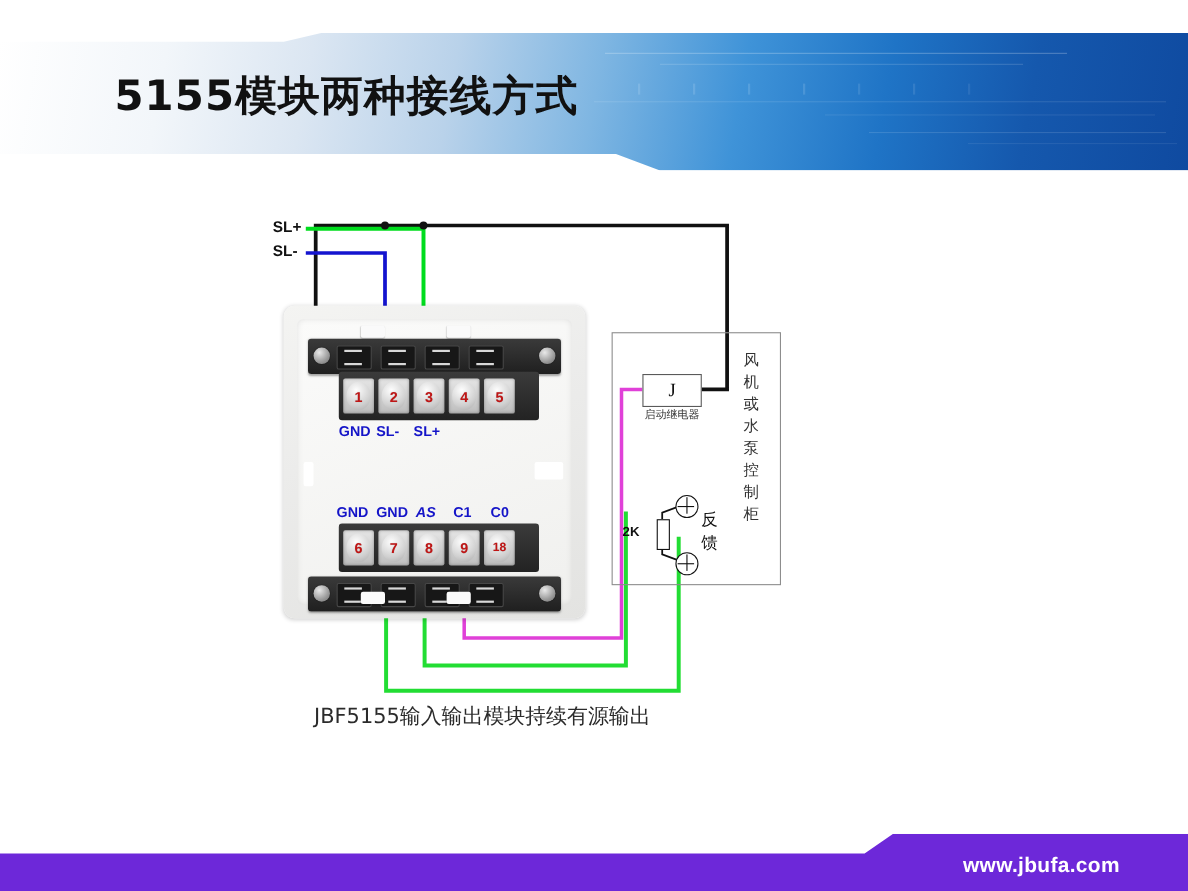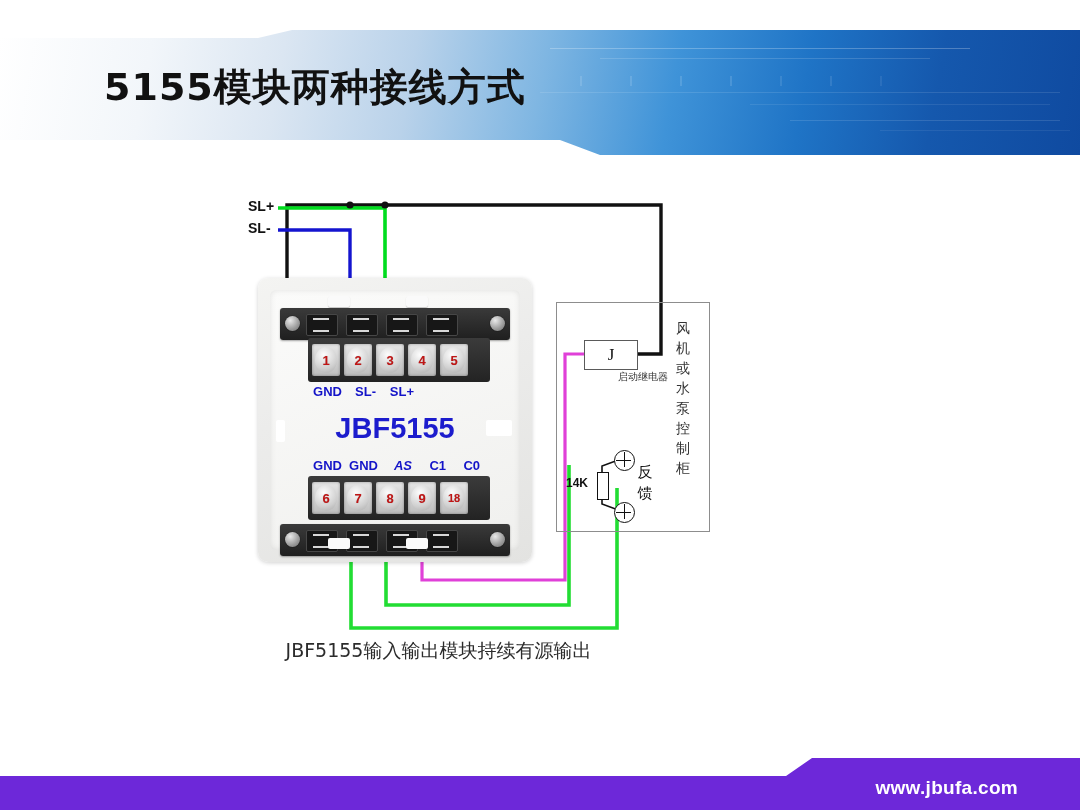--- a/index.html
+++ b/index.html
@@ -89,21 +89,21 @@
     content:"";position:absolute;left:3px;top:3px;right:3px;bottom:3px;
     border-radius:50%;
     background:radial-gradient(circle at 40% 30%,#fdfdfd,#cfcfcf 62%,#a8a8a8);
   }
   .term span{
     position:relative;color:#c01515;font-weight:bold;font-size:13px;
     text-shadow:0 0 1px rgba(0,0,0,.25);
   }
   .term.small span{font-size:11px;}
   .lbl-row{position:absolute;display:flex;}
-  .lbl{color:#1414c8;font-weight:bold;font-size:13px;text-align:right;}
+  .lbl{color:#1414c8;font-weight:bold;font-size:13px;text-align:left;}
   .brand{
     position:absolute;left:0;right:0;text-align:center;
     color:#1c1ccd;font-weight:bold;font-size:29px;
     font-family:"Liberation Sans","DejaVu Sans",sans-serif;
   }
   .notch{position:absolute;background:#ffffff;border-radius:2px;}
   .foot-clip{position:absolute;width:22px;height:11px;background:#fafafa;border-radius:2px;
     box-shadow:0 1px 1px rgba(0,0,0,.2);}
 
   
@@ -111,21 +111,21 @@
     position:absolute;left:556px;top:142px;width:152px;height:228px;
     border:1.5px solid #8d8d8d;background:transparent;
   }
   .relay{
     position:absolute;left:584px;top:180px;width:52px;height:28px;
     border:1.5px solid #5a5a5a;background:#fff;
     display:flex;align-items:center;justify-content:center;
     font-size:17px;color:#111;font-family:"Liberation Serif","DejaVu Serif",serif;
   }
   .relay-cap{
-    position:absolute;left:598px;top:210px;width:90px;text-align:center;
+    position:absolute;left:566px;top:210px;width:90px;text-align:center;
     font-size:10px;color:#333;
     font-family:Liberation Serif, serif;
   }
   .vtext{
     position:absolute;left:672px;top:158px;width:22px;
     font-size:14px;line-height:20px;color:#333;text-align:center;
     font-family:"DejaVu Sans","Liberation Sans",sans-serif;
   }
   .vtext i{display:block;font-style:normal;}
   .res{
@@ -239,21 +239,20 @@
         </div>
 
         <div class="lbl-row" style="left:38px;top:94px;">
           <div class="lbl" style="width:34px;">GND</div>
           <div class="lbl" style="width:34px;">SL-</div>
           <div class="lbl" style="width:38px;">SL+</div>
         </div>
 
         <div class="notch" style="left:6px;top:130px;width:9px;height:22px;"></div>
         <div class="notch" style="right:8px;top:130px;width:26px;height:16px;"></div>
-        <div class="brand" style="top:122px;">JBF5155</div>
 
         <div class="lbl-row" style="left:36px;top:168px;">
           <div class="lbl" style="width:36px;">GND</div>
           <div class="lbl" style="width:36px;">GND</div>
           <div class="lbl" style="width:34px;font-style:italic;">AS</div>
           <div class="lbl" style="width:34px;">C1</div>
           <div class="lbl" style="width:34px;">C0</div>
         </div>
 
         <div class="term-block" style="left:38px;top:186px;width:174px;">
@@ -299,21 +298,21 @@
       <i>机</i>
       <i>或</i>
       <i>水</i>
       <i>泵</i>
       <i>控</i>
       <i>制</i>
       <i>柜</i>
     </div>
 
     <div class="res"></div>
-    <div class="res-lbl">14K</div>
+    <div class="res-lbl">2K</div>
     <div class="fb-term" style="left:614px;top:290px;"></div>
     <div class="fb-term" style="left:614px;top:342px;"></div>
     <div class="fb-lbl">
       <i>反</i>
       <i>馈</i>
     </div>
 
     <div class="caption">JBF5155输入输出模块持续有源输出</div>
   </div>
 

